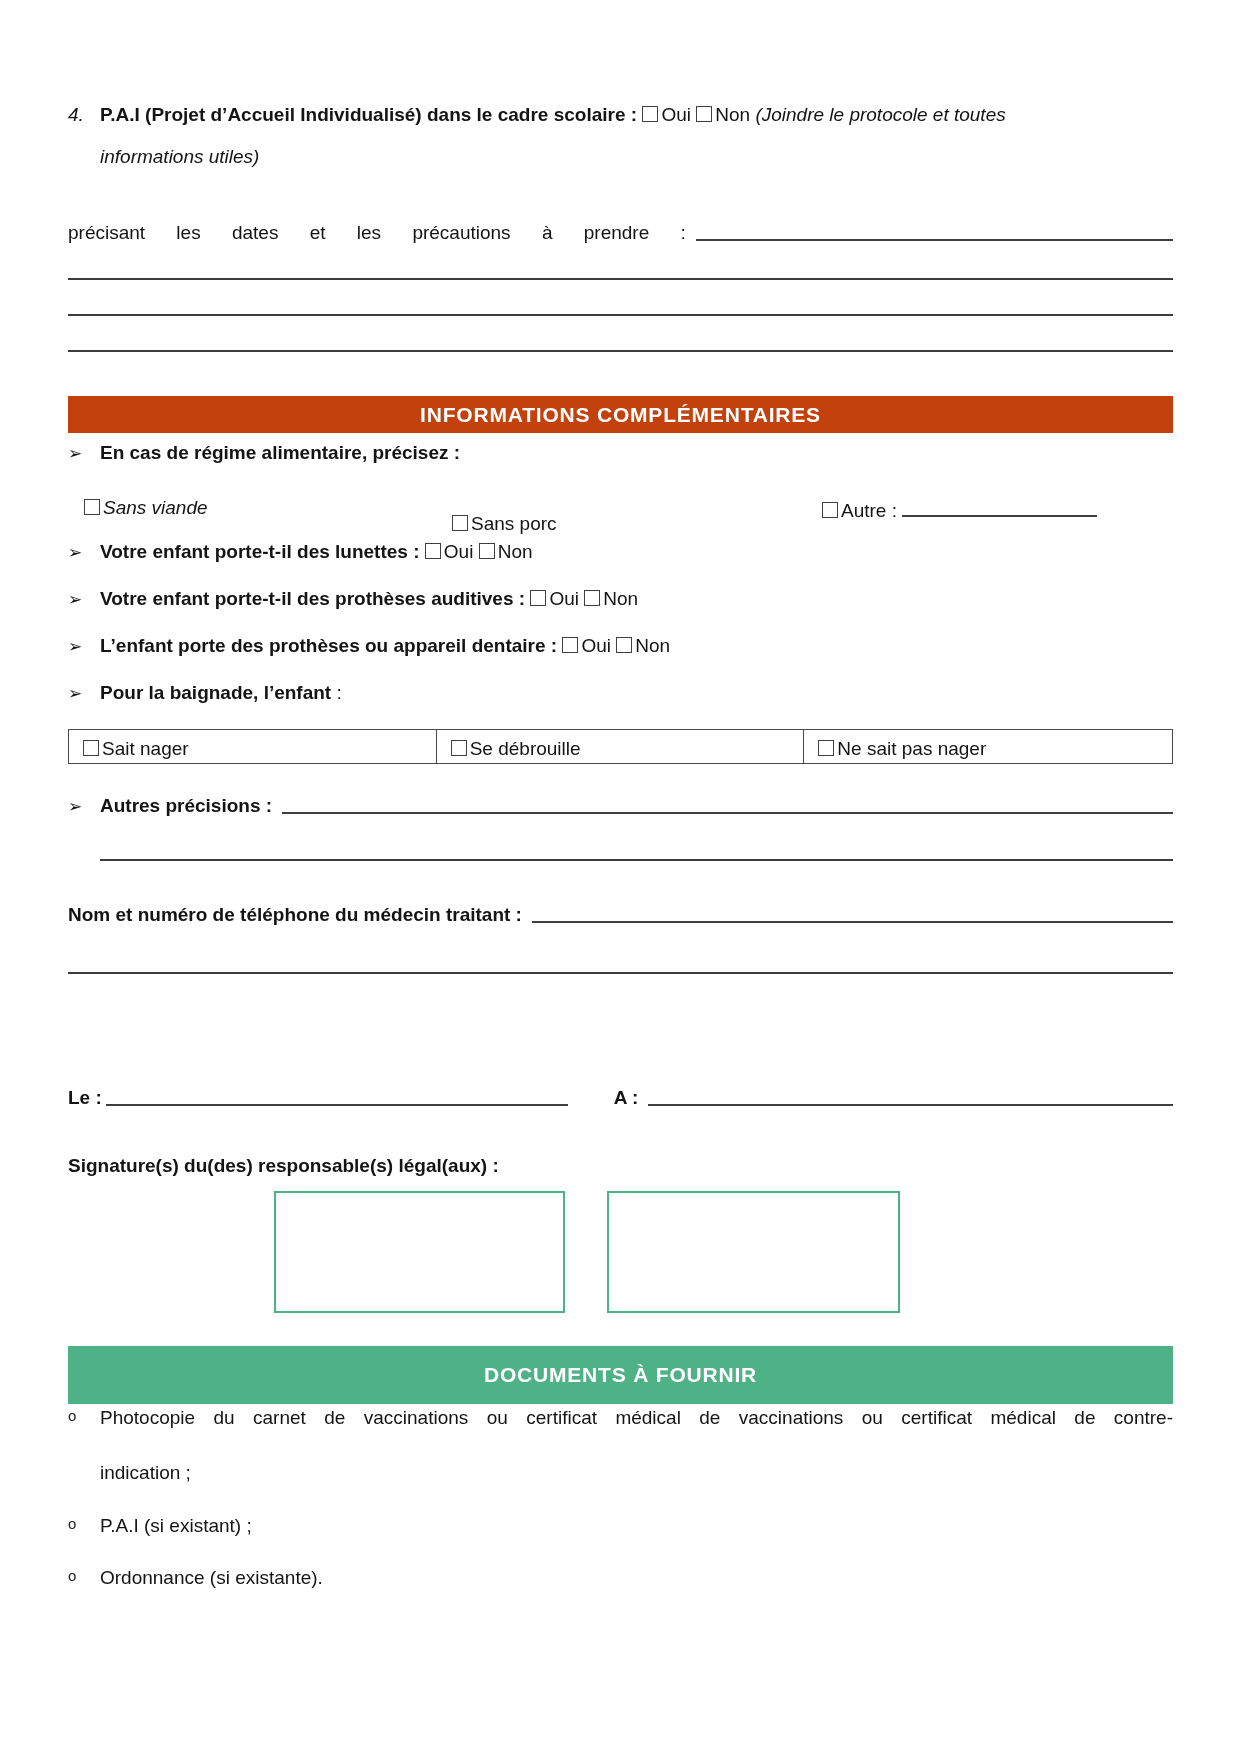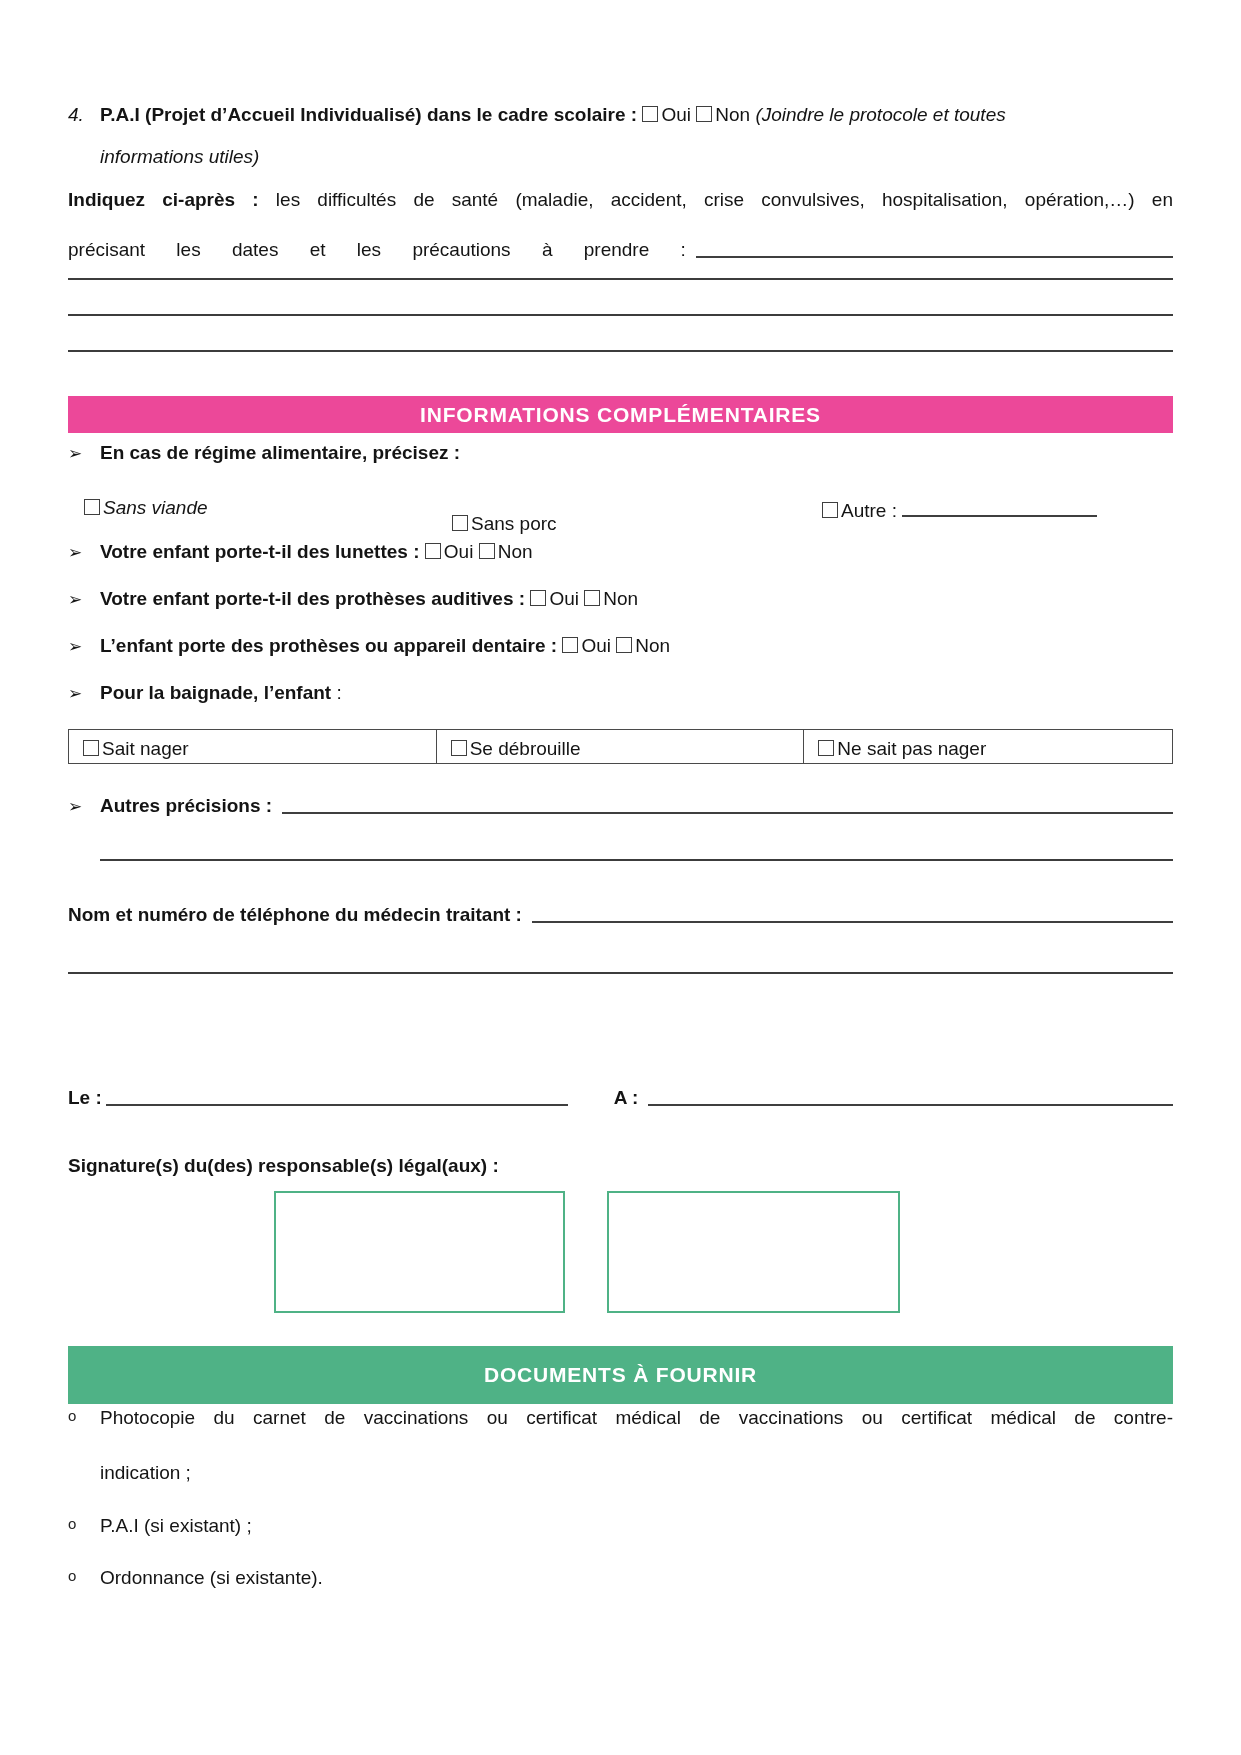--- a/index.html
+++ b/index.html
@@ -55,34 +55,30 @@
 <div class="page">
 
   <div class="row" style="top:104px;">
     <span class="num">4.</span><span class="b">P.A.I (Projet d’Accueil Individualisé) dans le cadre scolaire :</span>
     <span class="cb"><span class="box"></span><span>Oui</span></span>
     <span class="cb"><span class="box"></span><span>Non</span></span>
     <span class="i">(Joindre le protocole et toutes</span>
   </div>
   <div class="row indent i" style="top:146px;">informations utiles)</div>
 
-  <div class="row justify" style="top:189px;">
-    <span class="b">Indiquez ci-après :</span>
-    <span>les difficultés de santé (maladie, accident, crise convulsives, hospitalisation, opération,…) en</span>
-  </div>
-  <div class="row flexrow" style="top:239px;text-align:center;">
+  <div class="row flexrow" style="top:222px;text-align:center;">
     <span class="ws">précisant les dates et les précautions à prendre :</span>
     <span class="fill"></span>
   </div>
 
   <div class="rule" style="left:68px;top:278px;width:1105px;"></div>
   <div class="rule" style="left:68px;top:314px;width:1105px;"></div>
   <div class="rule" style="left:68px;top:350px;width:1105px;"></div>
 
-  <div class="banner green-bg" style="top: 396px; height: 37px; background: #ec4899;">
+  <div class="banner green-bg" style="top: 396px; height: 37px; background: #c2410c;">
     <span>INFORMATIONS COMPLÉMENTAIRES</span>
   </div>
 
   <div class="row" style="top:442px;">
     <span class="arrow">➢</span><span class="b">En cas de régime alimentaire, précisez :</span>
   </div>
 
   <div style="position:absolute;left:84px;top:497px;white-space:nowrap;font-style:italic;" class="cb">
     <span class="box"></span><span>Sans viande</span>
   </div>

